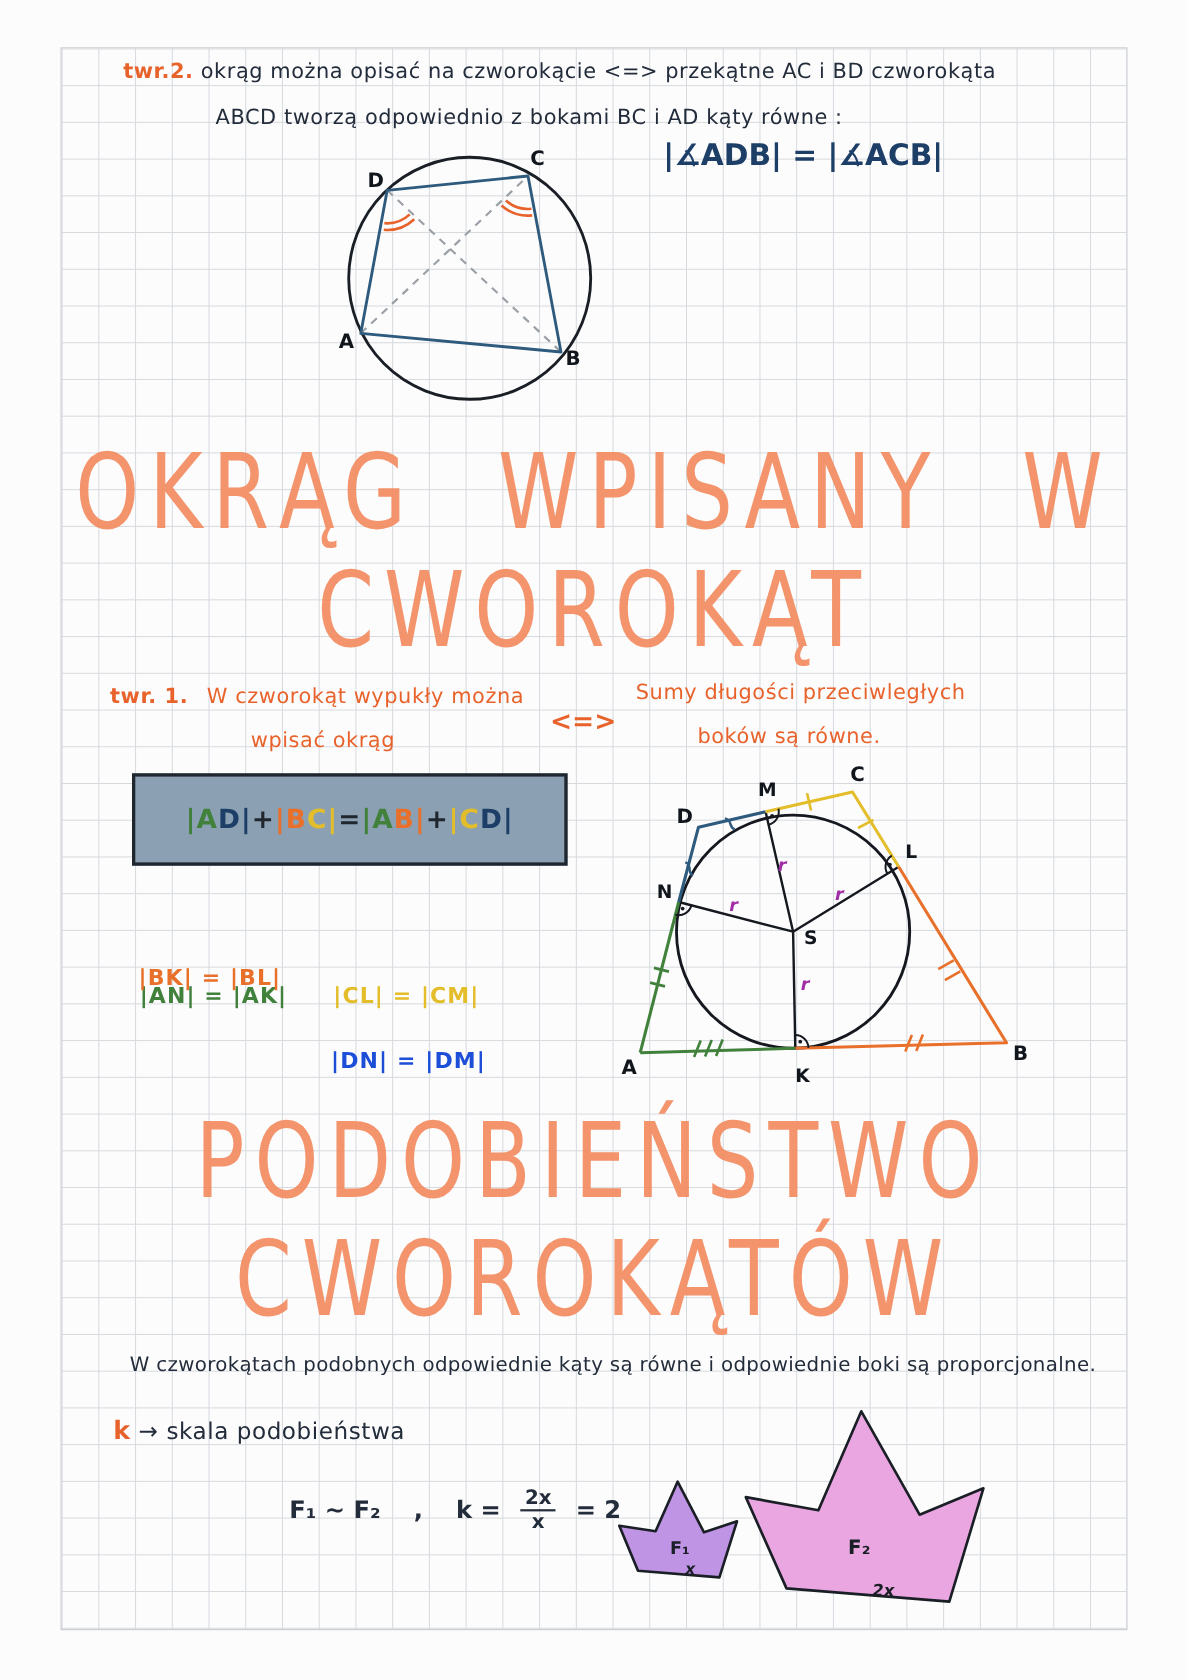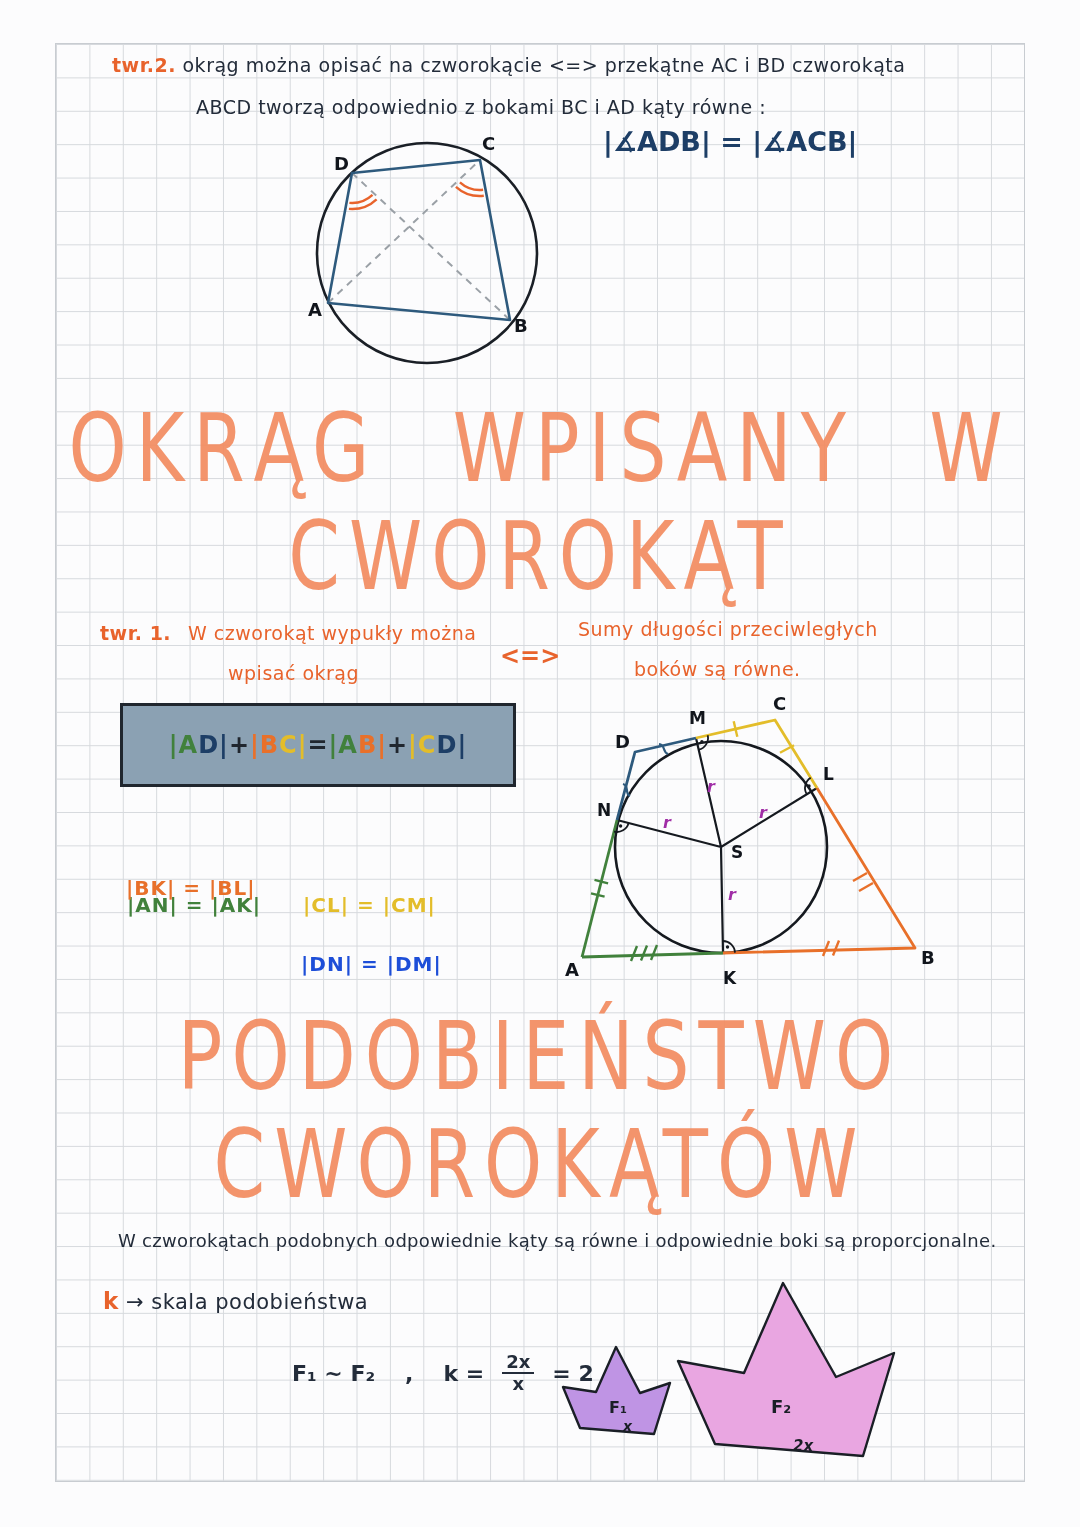--- a/index.html
+++ b/index.html
@@ -143,21 +143,21 @@
     <div>CWOROKĄTÓW</div>
   </div>
 
   <div class="abs ink" style="left:118px;top:1230px;font-size:18px;letter-spacing:.3px;">W czworokątach podobnych odpowiednie  kąty  są  równe i odpowiednie  boki  są  proporcjonalne.</div>
 
   <div class="abs hand" style="left:103px;top:1288px;font-size:21px;">
     <span class="orange" style="font-weight:bold;font-size:23px;">k</span>
     <span class="ink">→ skala podobieństwa</span>
   </div>
 
-  <div class="abs ink" style="left:263px;top:1352px;font-size:22px;font-weight:bold;display:flex;align-items:center;gap:14px;margin-left:29px;">
+  <div class="abs ink" style="left:263px;top:1352px;font-size:22px;font-weight:bold;display:flex;align-items:center;gap:14px;">
     <span>F₁ ~ F₂</span>
     <span style="margin:0 16px;">,</span>
     <span>k =</span>
     <span class="frac">
       <span class="num">2x</span>
       <span class="den">x</span>
     </span>
     <span>= 2</span>
   </div>
 

